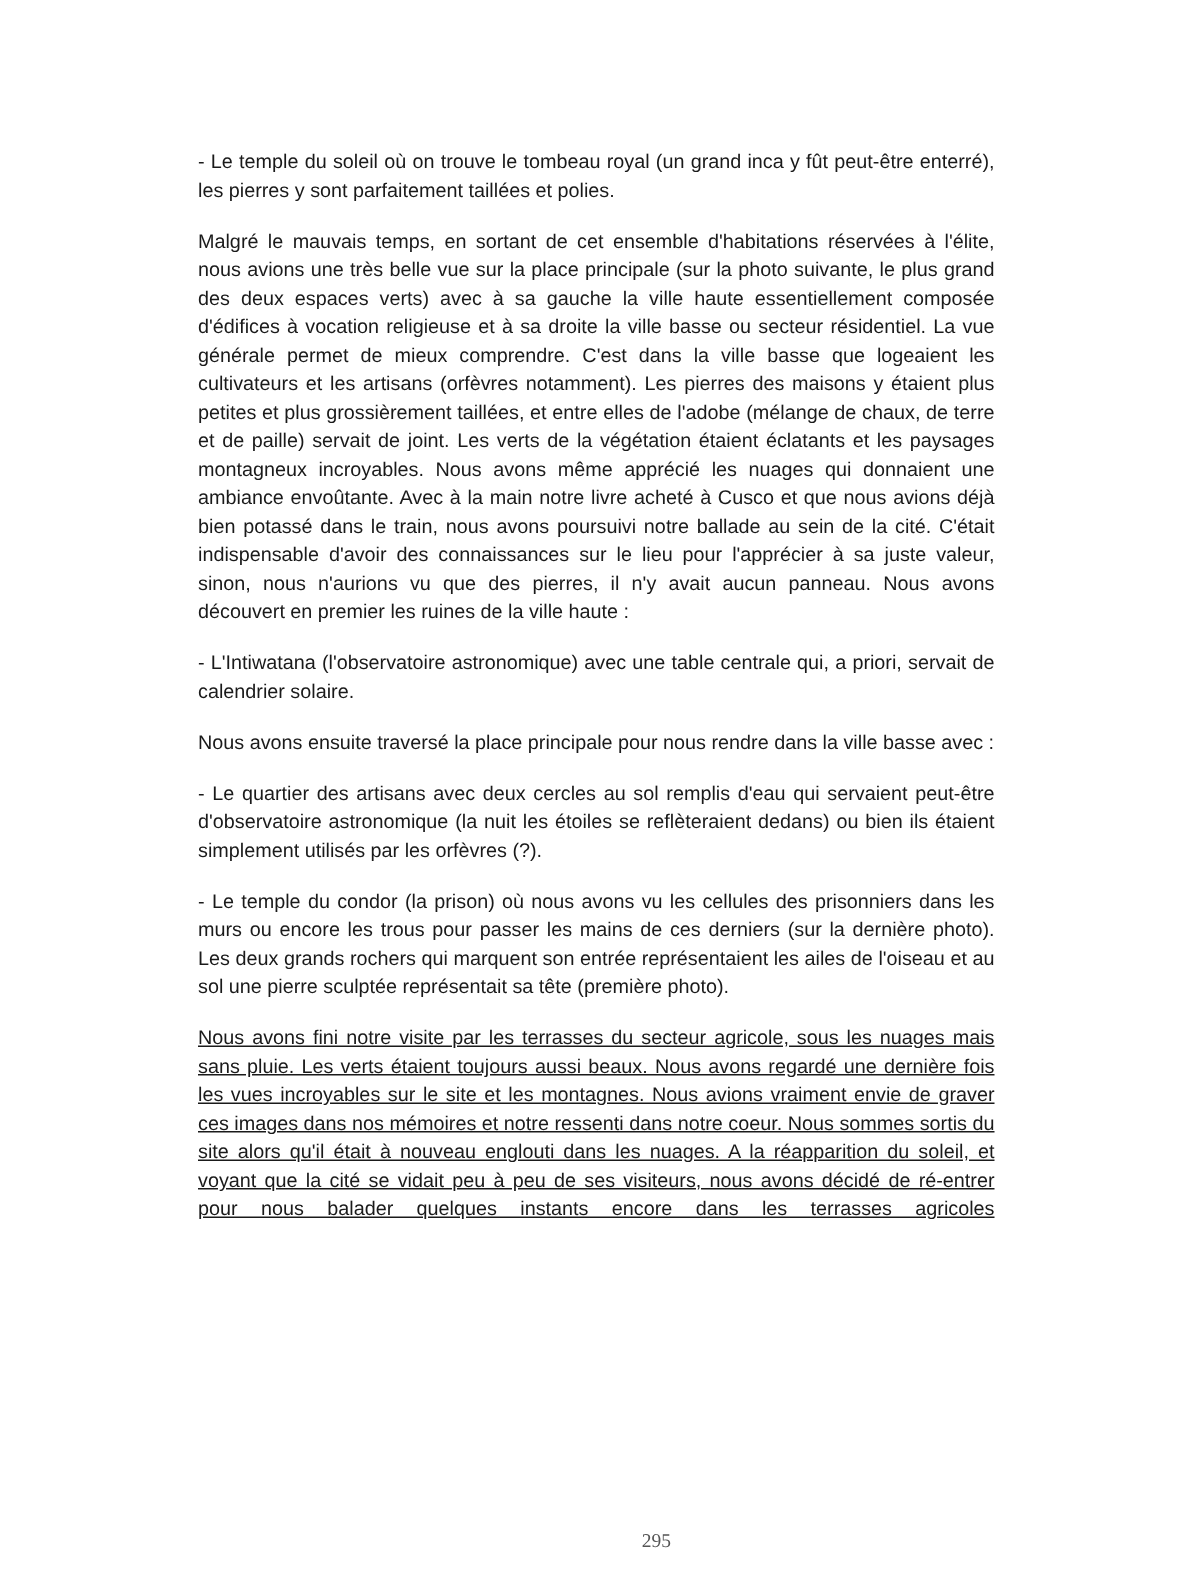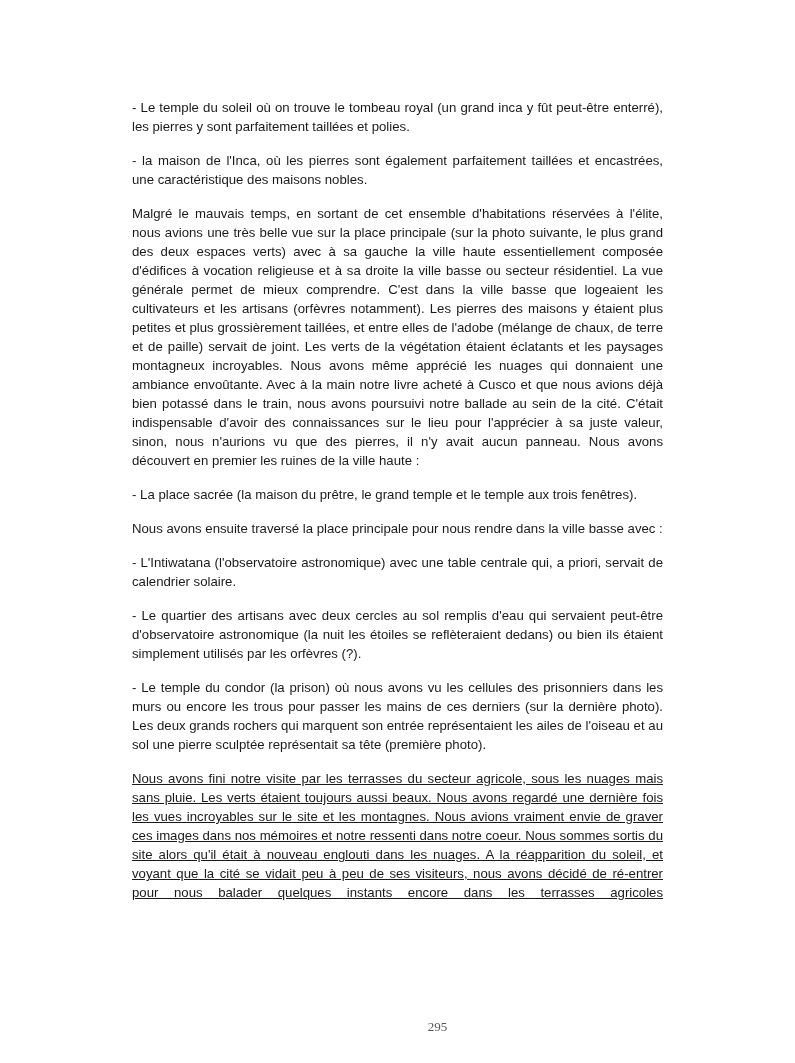--- a/index.html
+++ b/index.html
@@ -42,23 +42,21 @@
       font-size: 13px;
       color: #555555;
       padding-left: 40px;
     }
   </style>
 </head>
 <body>
 
 <div class="page">
   <p>- Le temple du soleil où on trouve le tombeau royal (un grand inca y fût peut-être enterré), les pierres y sont parfaitement taillées et polies.</p>
-  <p>- la maison de l'Inca, où les pierres sont également parfaitement taillées et encastrées, une caractéristique des maisons nobles.</p>
   <p>Malgré le mauvais temps, en sortant de cet ensemble d'habitations réservées à l'élite, nous avions une très belle vue sur la place principale (sur la photo suivante, le plus grand des deux espaces verts) avec à sa gauche la ville haute essentiellement composée d'édifices à vocation religieuse et à sa droite la ville basse ou secteur résidentiel. La vue générale permet de mieux comprendre. C'est dans la ville basse que logeaient les cultivateurs et les artisans (orfèvres notamment). Les pierres des maisons y étaient plus petites et plus grossièrement taillées, et entre elles de l'adobe (mélange de chaux, de terre et de paille) servait de joint. Les verts de la végétation étaient éclatants et les paysages montagneux incroyables. Nous avons même apprécié les nuages qui donnaient une ambiance envoûtante. Avec à la main notre livre acheté à Cusco et que nous avions déjà bien potassé dans le train, nous avons poursuivi notre ballade au sein de la cité. C'était indispensable d'avoir des connaissances sur le lieu pour l'apprécier à sa juste valeur, sinon, nous n'aurions vu que des pierres, il n'y avait aucun panneau. Nous avons découvert en premier les ruines de la ville haute :</p>
-  <p>- La place sacrée (la maison du prêtre, le grand temple et le temple aux trois fenêtres).</p>
+  <p>- L'Intiwatana (l'observatoire astronomique) avec une table centrale qui, a priori, servait de calendrier solaire.</p>
   <p>Nous avons ensuite traversé la place principale pour nous rendre dans la ville basse avec :</p>
-  <p>- L'Intiwatana (l'observatoire astronomique) avec une table centrale qui, a priori, servait de calendrier solaire.</p>
   <p>- Le quartier des artisans avec deux cercles au sol remplis d'eau qui servaient peut-être d'observatoire astronomique (la nuit les étoiles se reflèteraient dedans) ou bien ils étaient simplement utilisés par les orfèvres (?).</p>
   <p>- Le temple du condor (la prison) où nous avons vu les cellules des prisonniers dans les murs ou encore les trous pour passer les mains de ces derniers (sur la dernière photo). Les deux grands rochers qui marquent son entrée représentaient les ailes de l'oiseau et au sol une pierre sculptée représentait sa tête (première photo).</p>
   <p class="last">Nous avons fini notre visite par les terrasses du secteur agricole, sous les nuages mais sans pluie. Les verts étaient toujours aussi beaux. Nous avons regardé une dernière fois les vues incroyables sur le site et les montagnes. Nous avions vraiment envie de graver ces images dans nos mémoires et notre ressenti dans notre coeur. Nous sommes sortis du site alors qu'il était à nouveau englouti dans les nuages. A la réapparition du soleil, et voyant que la cité se vidait peu à peu de ses visiteurs, nous avons décidé de ré-entrer pour nous balader quelques instants encore dans les terrasses agricoles</p>
 </div>
 
 <div class="page-number">295</div>
 
 </body></html>

